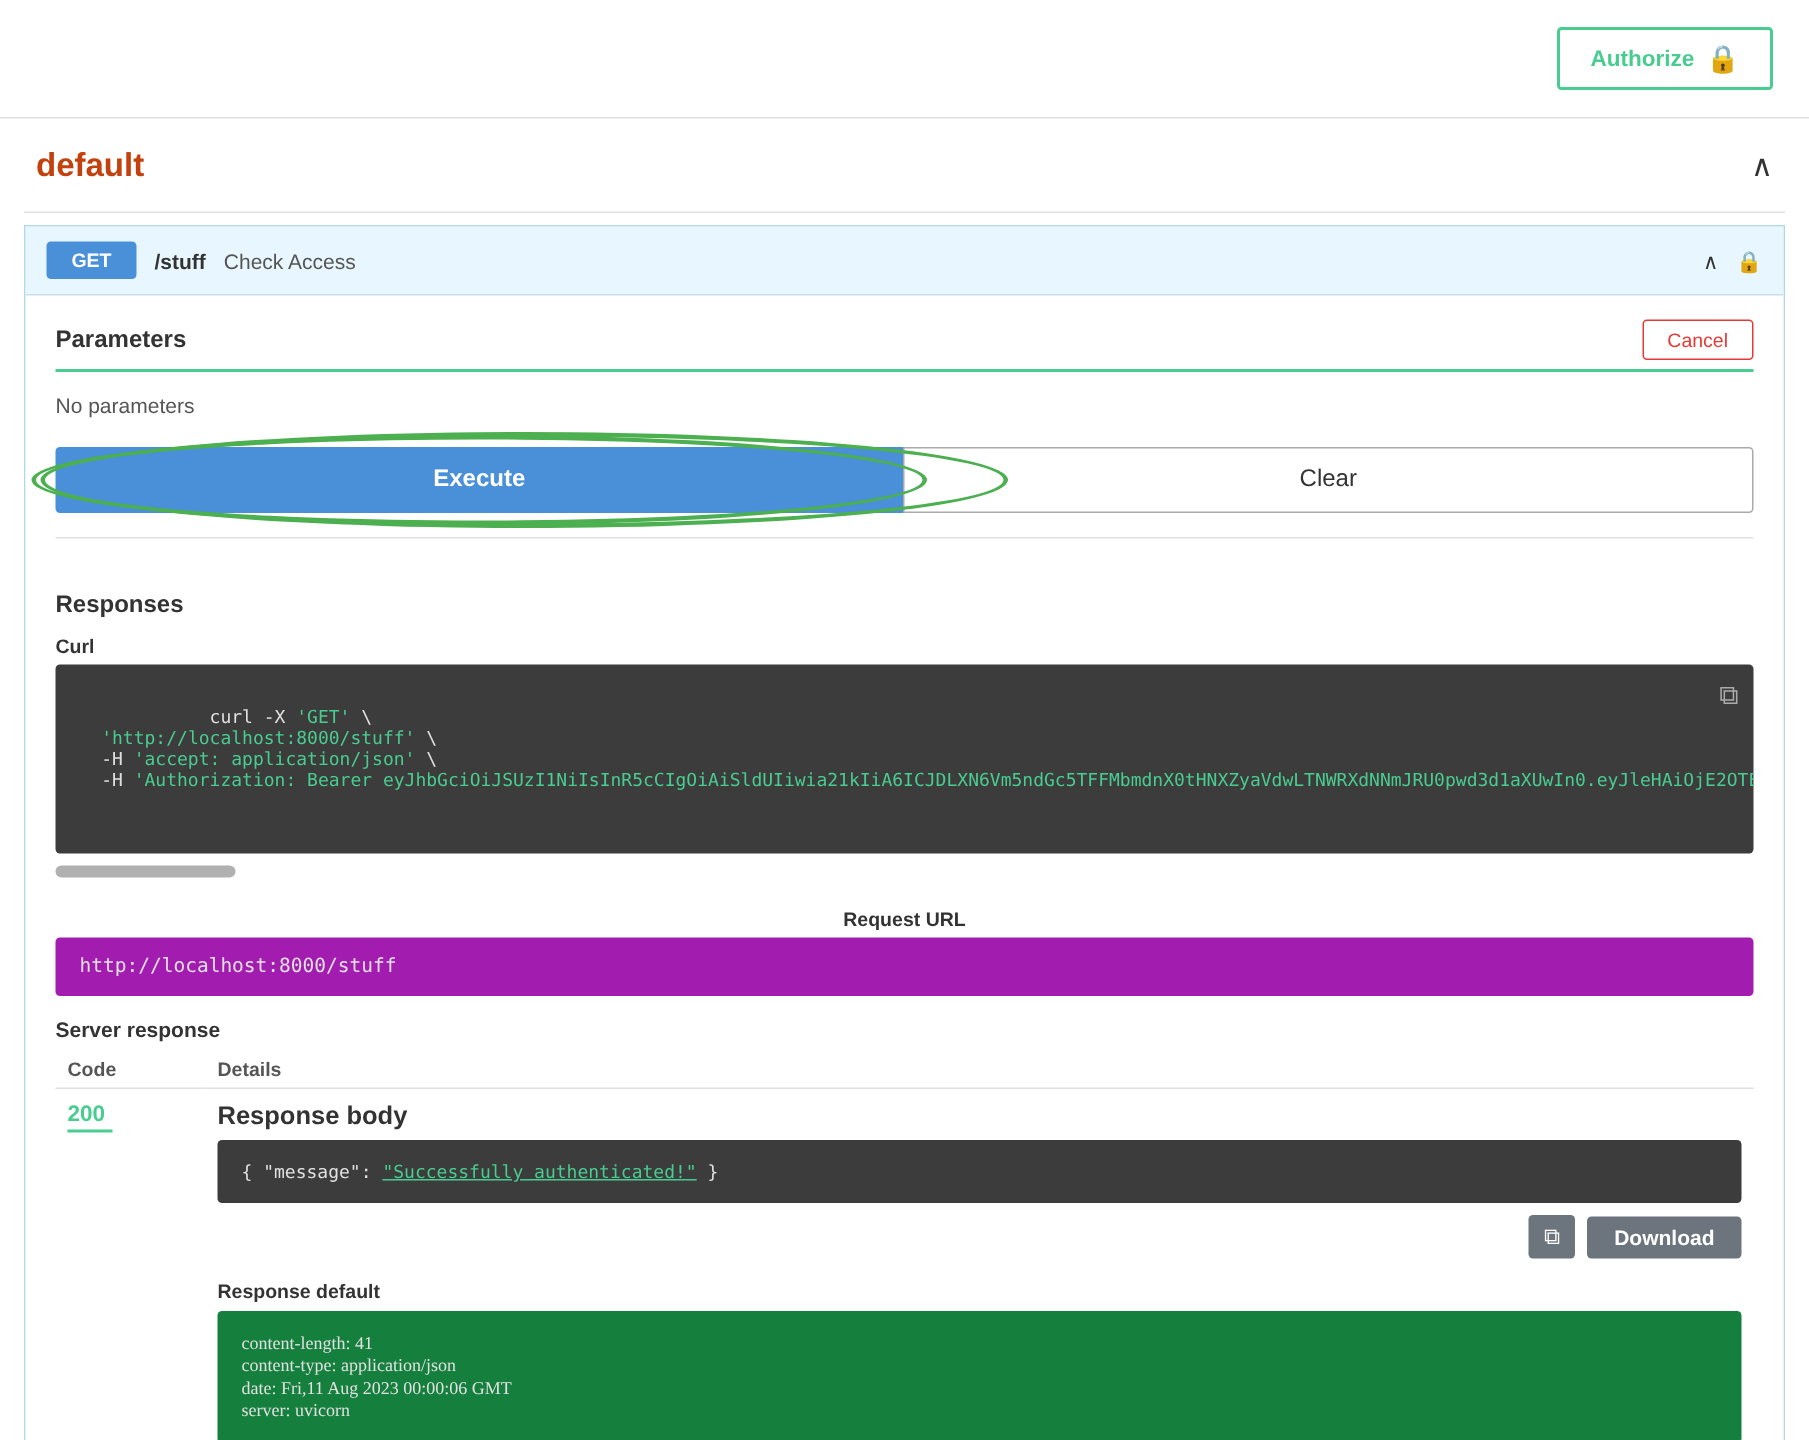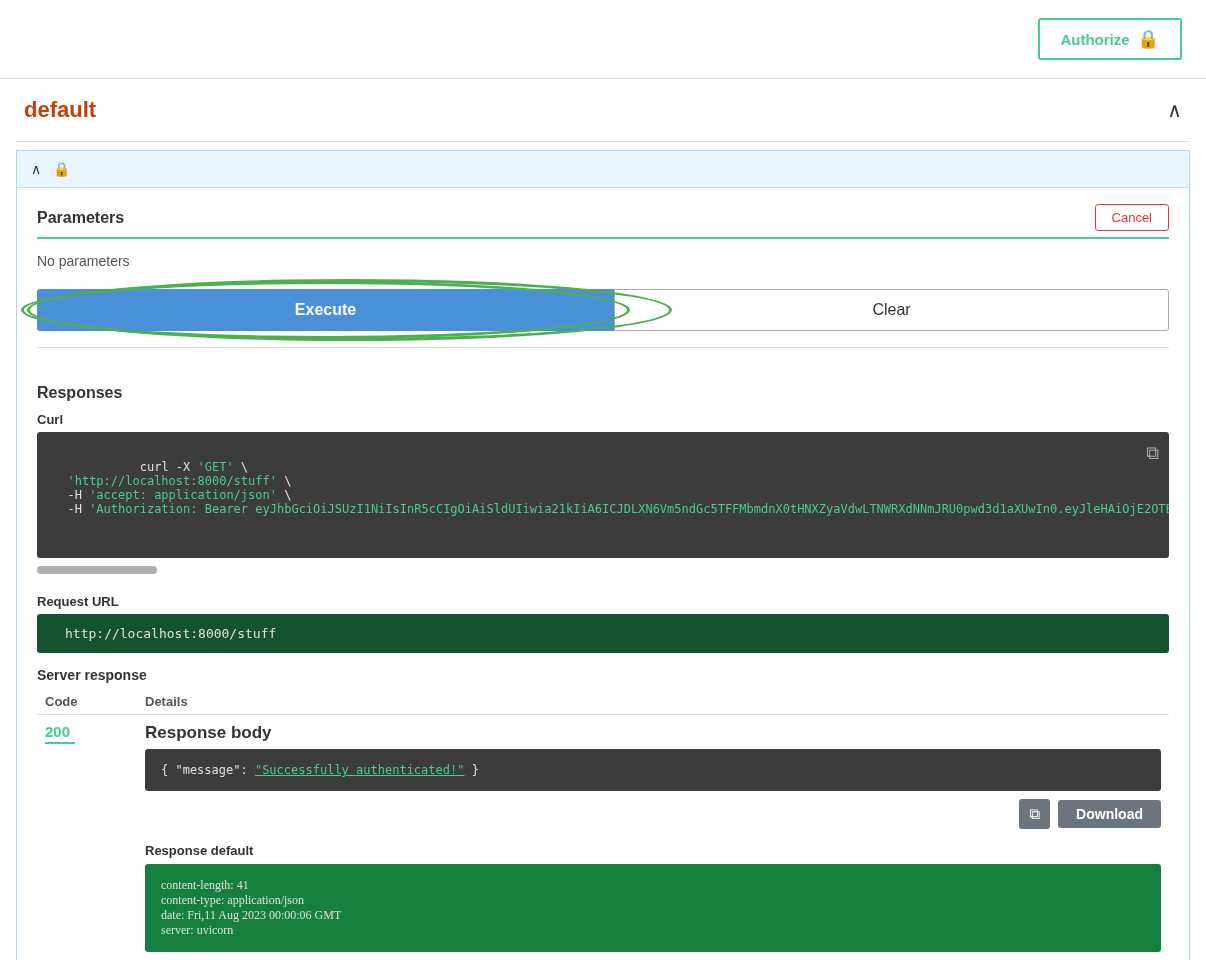--- a/index.html
+++ b/index.html
@@ -148,20 +148,21 @@
       bottom: -8px;
       border: 3px solid #4caf50;
       border-radius: 50%;
       pointer-events: none;
     }
     .clear-btn {
       flex: 1;
       background: #fff;
       color: #333;
       border: 1px solid #aaa;
+      padding: 12px;
       font-size: 16px;
       cursor: pointer;
       border-radius: 0 3px 3px 0;
     }
     .responses-title {
       font-size: 16px;
       font-weight: bold;
       color: #333;
       margin-top: 20px;
       margin-bottom: 10px;
@@ -203,25 +204,26 @@
       right: 10px;
       color: #aaa;
       font-size: 18px;
       cursor: pointer;
     }
     .request-url-label {
       font-size: 13px;
       font-weight: bold;
       color: #333;
       margin: 12px 0 5px 0;
+      text-align: center;
     }
     .request-url-block {
-      background: #14532d;
+      background: #a21caf;
       color: #e0e0e0;
-      padding: 12px 28px;
+      padding: 12px 16px;
       font-family: monospace;
       font-size: 13px;
       border-radius: 3px;
     }
     .server-response-label {
       font-size: 14px;
       font-weight: bold;
       color: #333;
       margin: 14px 0 6px 0;
     }
@@ -325,20 +327,25 @@
 
 <div class="main-content">
 
   <div class="section-header">
     <span class="section-title">default</span>
     <span class="chevron-icon">∧</span>
   </div>
 
   <div class="endpoint-container">
     <div class="endpoint-header">
+      <div class="endpoint-header-left">
+        <span class="method-badge">GET</span>
+        <span class="endpoint-path">/stuff</span>
+        <span class="endpoint-desc">Check Access</span>
+      </div>
       <div class="endpoint-header-right">
         <span style="cursor:pointer;">∧</span>
         <span>🔒</span>
       </div>
     </div>
 
     <div class="endpoint-body">
 
       <div class="params-header">
         <span class="params-title">Parameters</span>

